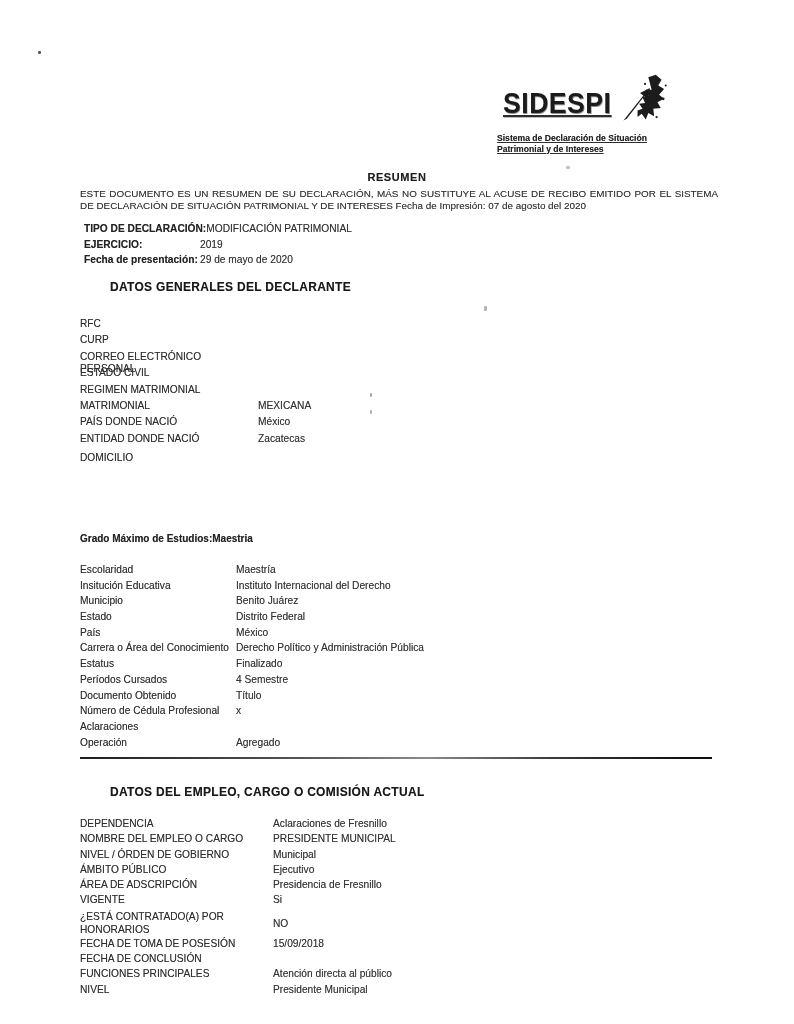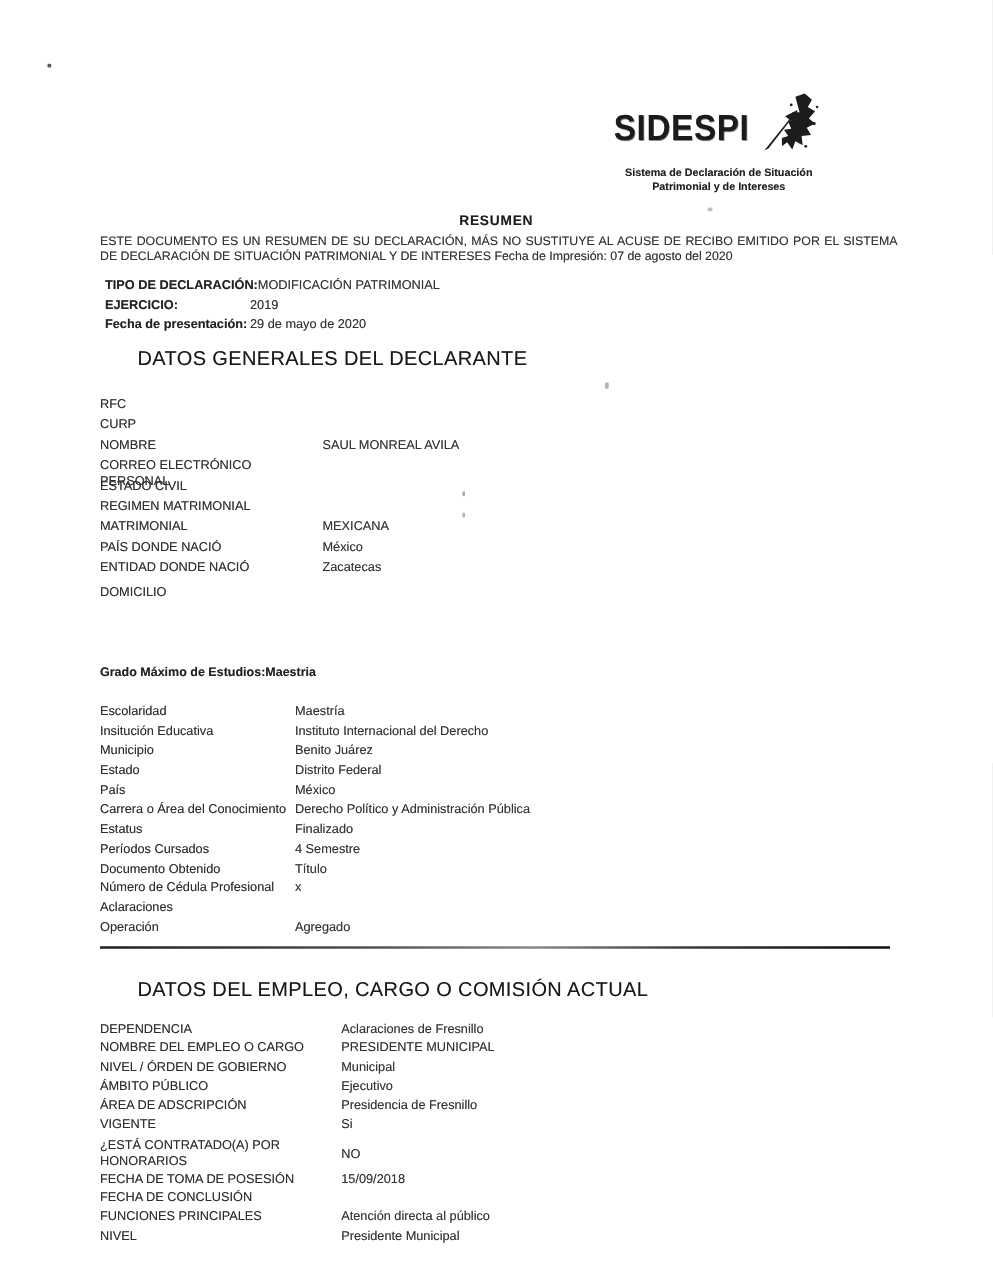--- a/index.html
+++ b/index.html
@@ -12,24 +12,24 @@
     height: 1024px;
     background: #ffffff;
     overflow: hidden;
     color: #2d2d2d;
     text-shadow: 0 0 0.5px rgba(70,70,70,0.55);
   }
 
   
   .logo {
     position: absolute;
-    left: 485px;
+    left: 497px;
     top: 74px;
     width: 180px;
-    text-align: center;
+    text-decoration: underline;
   }
   .logo-top {
     display: flex;
     align-items: center;
     justify-content: center;
   }
   .logo-title {
     font-size: 29px;
     font-weight: bold;
     letter-spacing: 0.5px;
@@ -75,22 +75,22 @@
     left: 84px;
     top: 223px;
     width: 560px;
   }
   .meta .row { display: flex; height: 15.5px; }
   .meta .label { flex: 0 0 116px; font-weight: bold; font-size: 10.2px; color: #232323; white-space: pre; }
   .meta .value { font-size: 10.2px; color: #333; white-space: pre; }
 
   .section { position: absolute; left: 80px; width: 640px; }
   .section-heading {
-    font-size: 16px;
-    font-weight: normal;
+    font-size: 12px;
+    font-weight: bold;
     letter-spacing: 0.3px;
     color: #181818;
     line-height: 13px;
     padding-left: 30px;
   }
   .sec-general { top: 281px; }
   .sec-general .rows { margin-top: 24px; }
   .sec-curricular { top: 492px; }
   .sec-curricular .subheading {
     margin-top: 40px;
@@ -189,24 +189,20 @@
     <div class="rows">
       <div class="row">
         <div class="label">RFC</div>
         <div class="value"></div>
       </div>
       <div class="row">
         <div class="label">CURP</div>
         <div class="value"></div>
       </div>
       <div class="row">
-        <div class="label">NOMBRE</div>
-        <div class="value">SAUL MONREAL AVILA</div>
-      </div>
-      <div class="row">
         <div class="label">CORREO ELECTRÓNICO PERSONAL</div>
         <div class="value"></div>
       </div>
       <div class="row">
         <div class="label">ESTADO CIVIL</div>
         <div class="value"></div>
       </div>
       <div class="row">
         <div class="label">REGIMEN MATRIMONIAL</div>
         <div class="value"></div>

